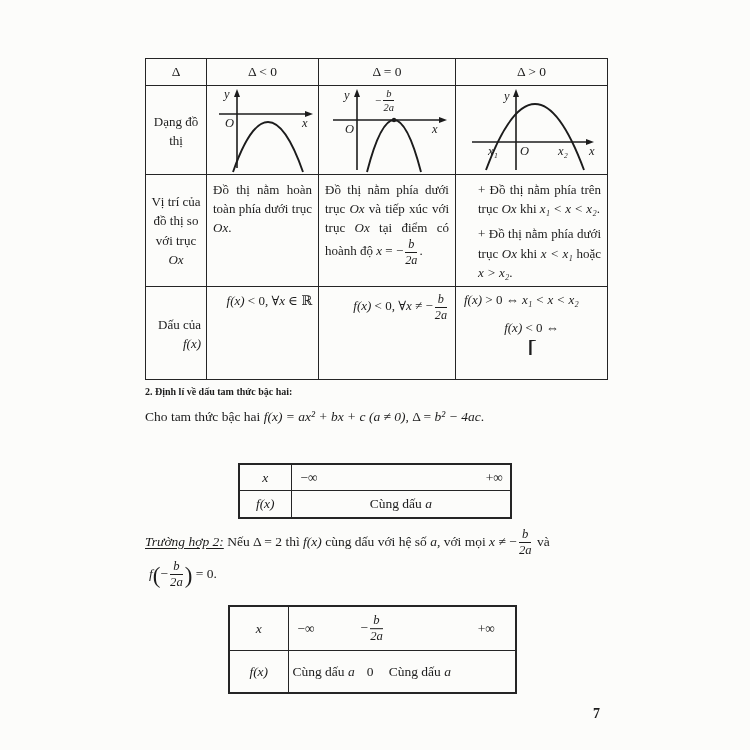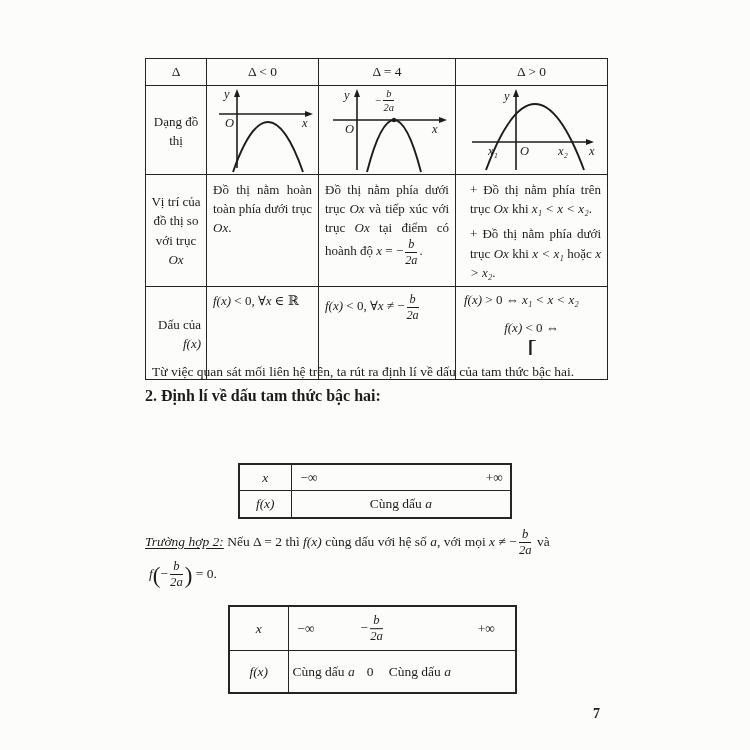--- a/index.html
+++ b/index.html
@@ -24,22 +24,22 @@
   .main-table td,.main-table th{border:1.3px solid #252525;padding:0;vertical-align:top;}
   .main-table th{font-weight:normal;text-align:center;height:26px;vertical-align:middle;font-size:13.5px;}
   .lab{text-align:center;vertical-align:middle;}
   .lab .inner{padding:3px 3px;line-height:1.45;margin-top:24px;}
   .r-graph td{height:88px;}
   .r-pos td{height:111px;}
   .r-sign td{height:69px;}
   .r-pos .inner{padding:5px 6px;line-height:1.48;text-align:justify;height:101px;overflow:hidden;}
   .r-pos .lab-inner{padding:4px 3px;line-height:1.5;}
   .r-pos .lab{vertical-align:middle;text-align:center;}
-  .plus-item{margin:0 0 6px 8px;}
-  .r-sign .inner{padding:6px 6px 0;height:63px;overflow:hidden;text-align:left;}
+  .plus-item{margin:0 0 6px 16px;}
+  .r-sign .inner{padding:6px 6px 0;height:63px;overflow:hidden;text-align:right;}
   .r-sign .inner.left{text-align:left;padding:5px 8px 0;}
   .r-sign .lab{vertical-align:top;text-align:left;}
   .r-sign .lab .inner{text-align:right;padding:5px 5px 0;line-height:1.45;}
   .cases-line{display:flex;align-items:center;margin-top:12px;flex-direction:column;}
   .cases-bracket{font-size:30px;font-weight:300;line-height:0.9;margin:0 1px 0 2px;font-style:normal;}
   .cases-stack{display:inline-flex;flex-direction:column;line-height:1.3;font-size:12.5px;font-style:italic;}
 
   
   .graph{position:relative;width:100%;height:87px;overflow:hidden;}
   .graph svg{position:absolute;left:0;top:0;}
@@ -63,21 +63,21 @@
   .pinf{position:absolute;right:7px;top:50%;transform:translateY(-50%);}
   .t2 .pinf{right:20px;}
   .ctr{text-align:center;}
   .midfrac{position:absolute;left:72px;top:50%;transform:translateY(-50%);display:flex;align-items:center;}
   .sl{position:absolute;left:0;width:31%;top:50%;transform:translateY(-50%);text-align:center;}
   .z{position:absolute;left:31%;width:10%;top:50%;transform:translateY(-50%);text-align:center;}
   .sr{position:absolute;left:41%;width:34%;top:50%;transform:translateY(-50%);text-align:center;}
 
   .intro-line{left:145px;top:34px;font-size:14px;}
   .para-after{left:152px;top:363px;}
-  .heading2{left:145px;top:385px;font-weight:bold;font-size:16px;}
+  .heading2{left:145px;top:385px;font-weight:bold;font-size:10px;}
   .intro2{left:145px;top:408px;}
   .case1-line{left:145px;top:431px;}
   .case2-line{left:145px;top:528px;}
   .case2-line2{left:149px;top:560px;}
   .pageno{position:absolute;left:593px;top:706px;font-weight:bold;font-size:14px;}
 </style>
 </head>
 <body>
 
 <div class="page">
@@ -87,21 +87,21 @@
     <colgroup>
         <col style="width:61px">
         <col style="width:112px">
         <col style="width:137px">
         <col style="width:152px">
       </colgroup>
     <tbody>
         <tr>
       <th>Δ</th>
       <th>Δ &lt; 0</th>
-      <th>Δ = 4</th>
+      <th>Δ = 0</th>
       <th>Δ &gt; 0</th>
     </tr>
 
     <tr class="r-graph">
       <td class="lab" style="vertical-align:top;">
         <div class="inner">Dạng đồ thị</div>
       </td>
       <td>
         <div class="graph">
           <svg width="112" height="87" viewBox="0 0 112 87">
@@ -200,24 +200,24 @@
               <span>x &lt; x₁</span>
               <span>x &gt; x₂</span>
             </span>
           </div>
         </div>
       </td>
     </tr>
   </tbody>
     </table>
 
-  <div class="line para-after">Từ việc quan sát mối liên hệ trên, ta rút ra định lí về dấu của tam thức bậc hai.</div>
 
   <div class="line heading2">2. Định lí về dấu tam thức bậc hai:</div>
 
+  <div class="line intro2"><span class="seg plain">Cho tam thức bậc hai </span><span class="seg math">f(x) = ax² + bx + c (a ≠ 0)</span><span class="seg plain">, Δ = </span><span class="seg math">b² − 4ac</span><span class="seg plain">.</span></div>
 
 
   <table class="sign-table t1">
     <colgroup>
         <col style="width:52px">
         <col style="width:220px">
       </colgroup>
     <tbody>
         <tr class="r1">
       <td class="hdr">x</td>

